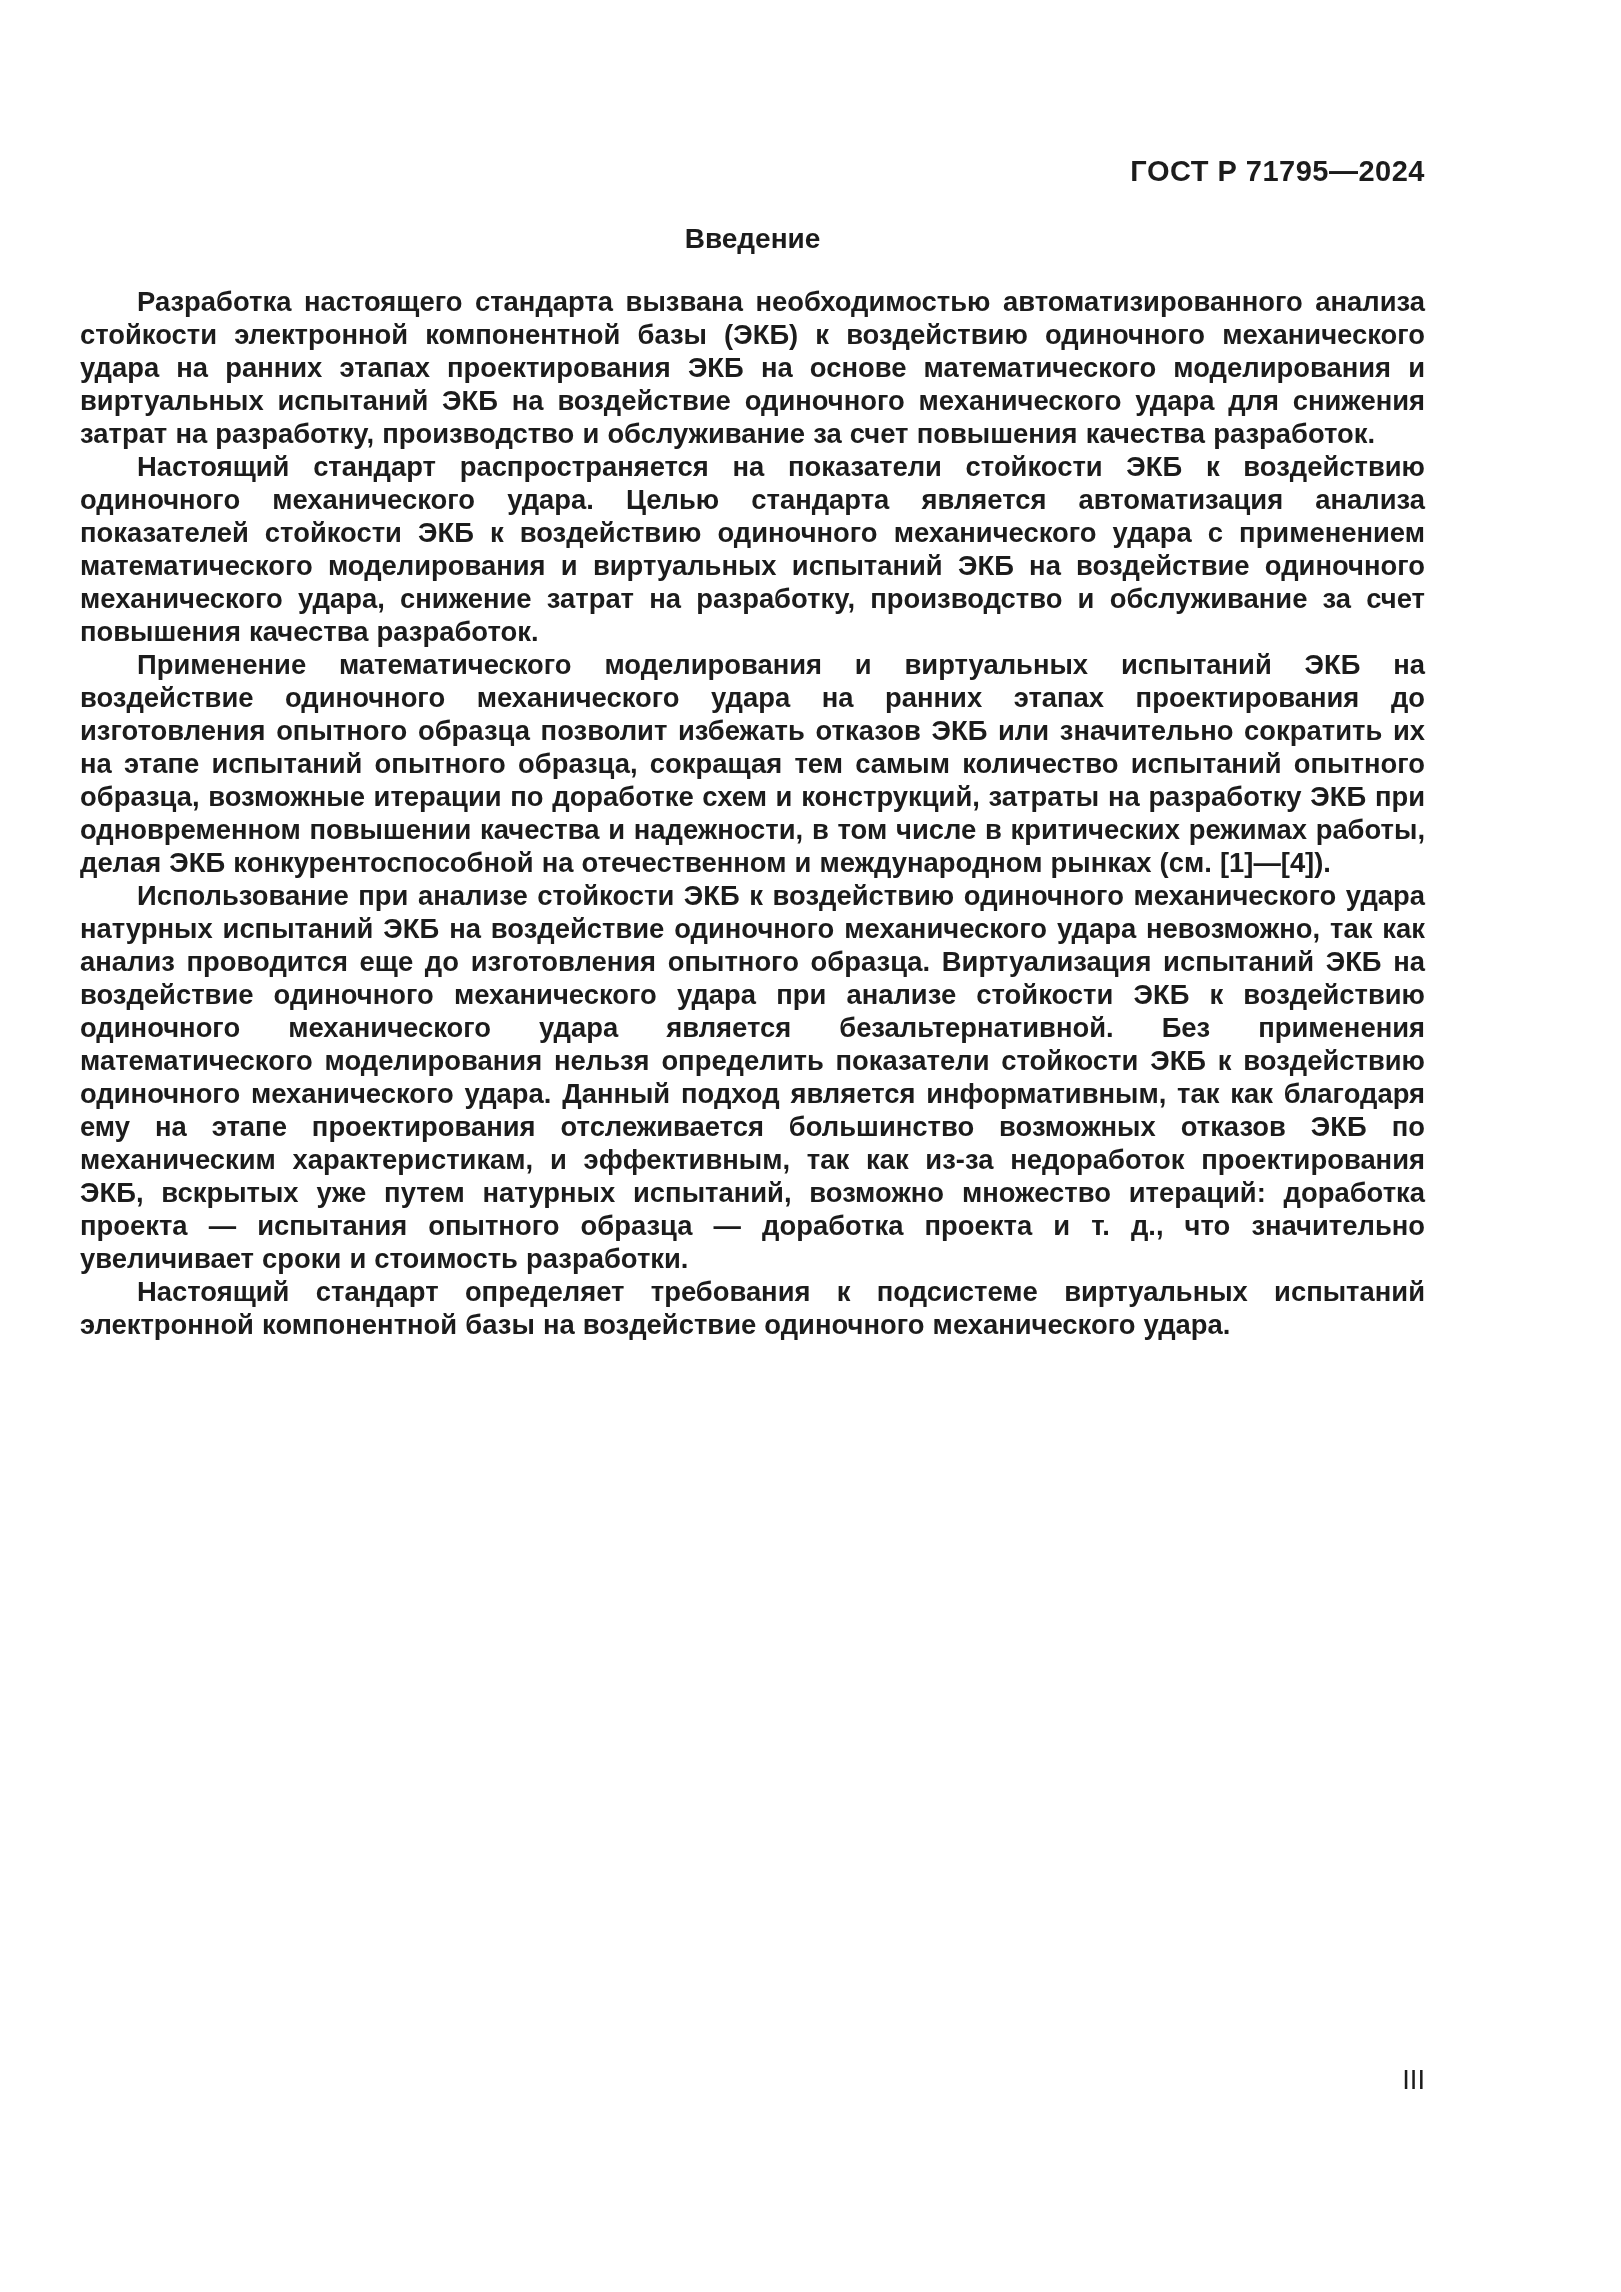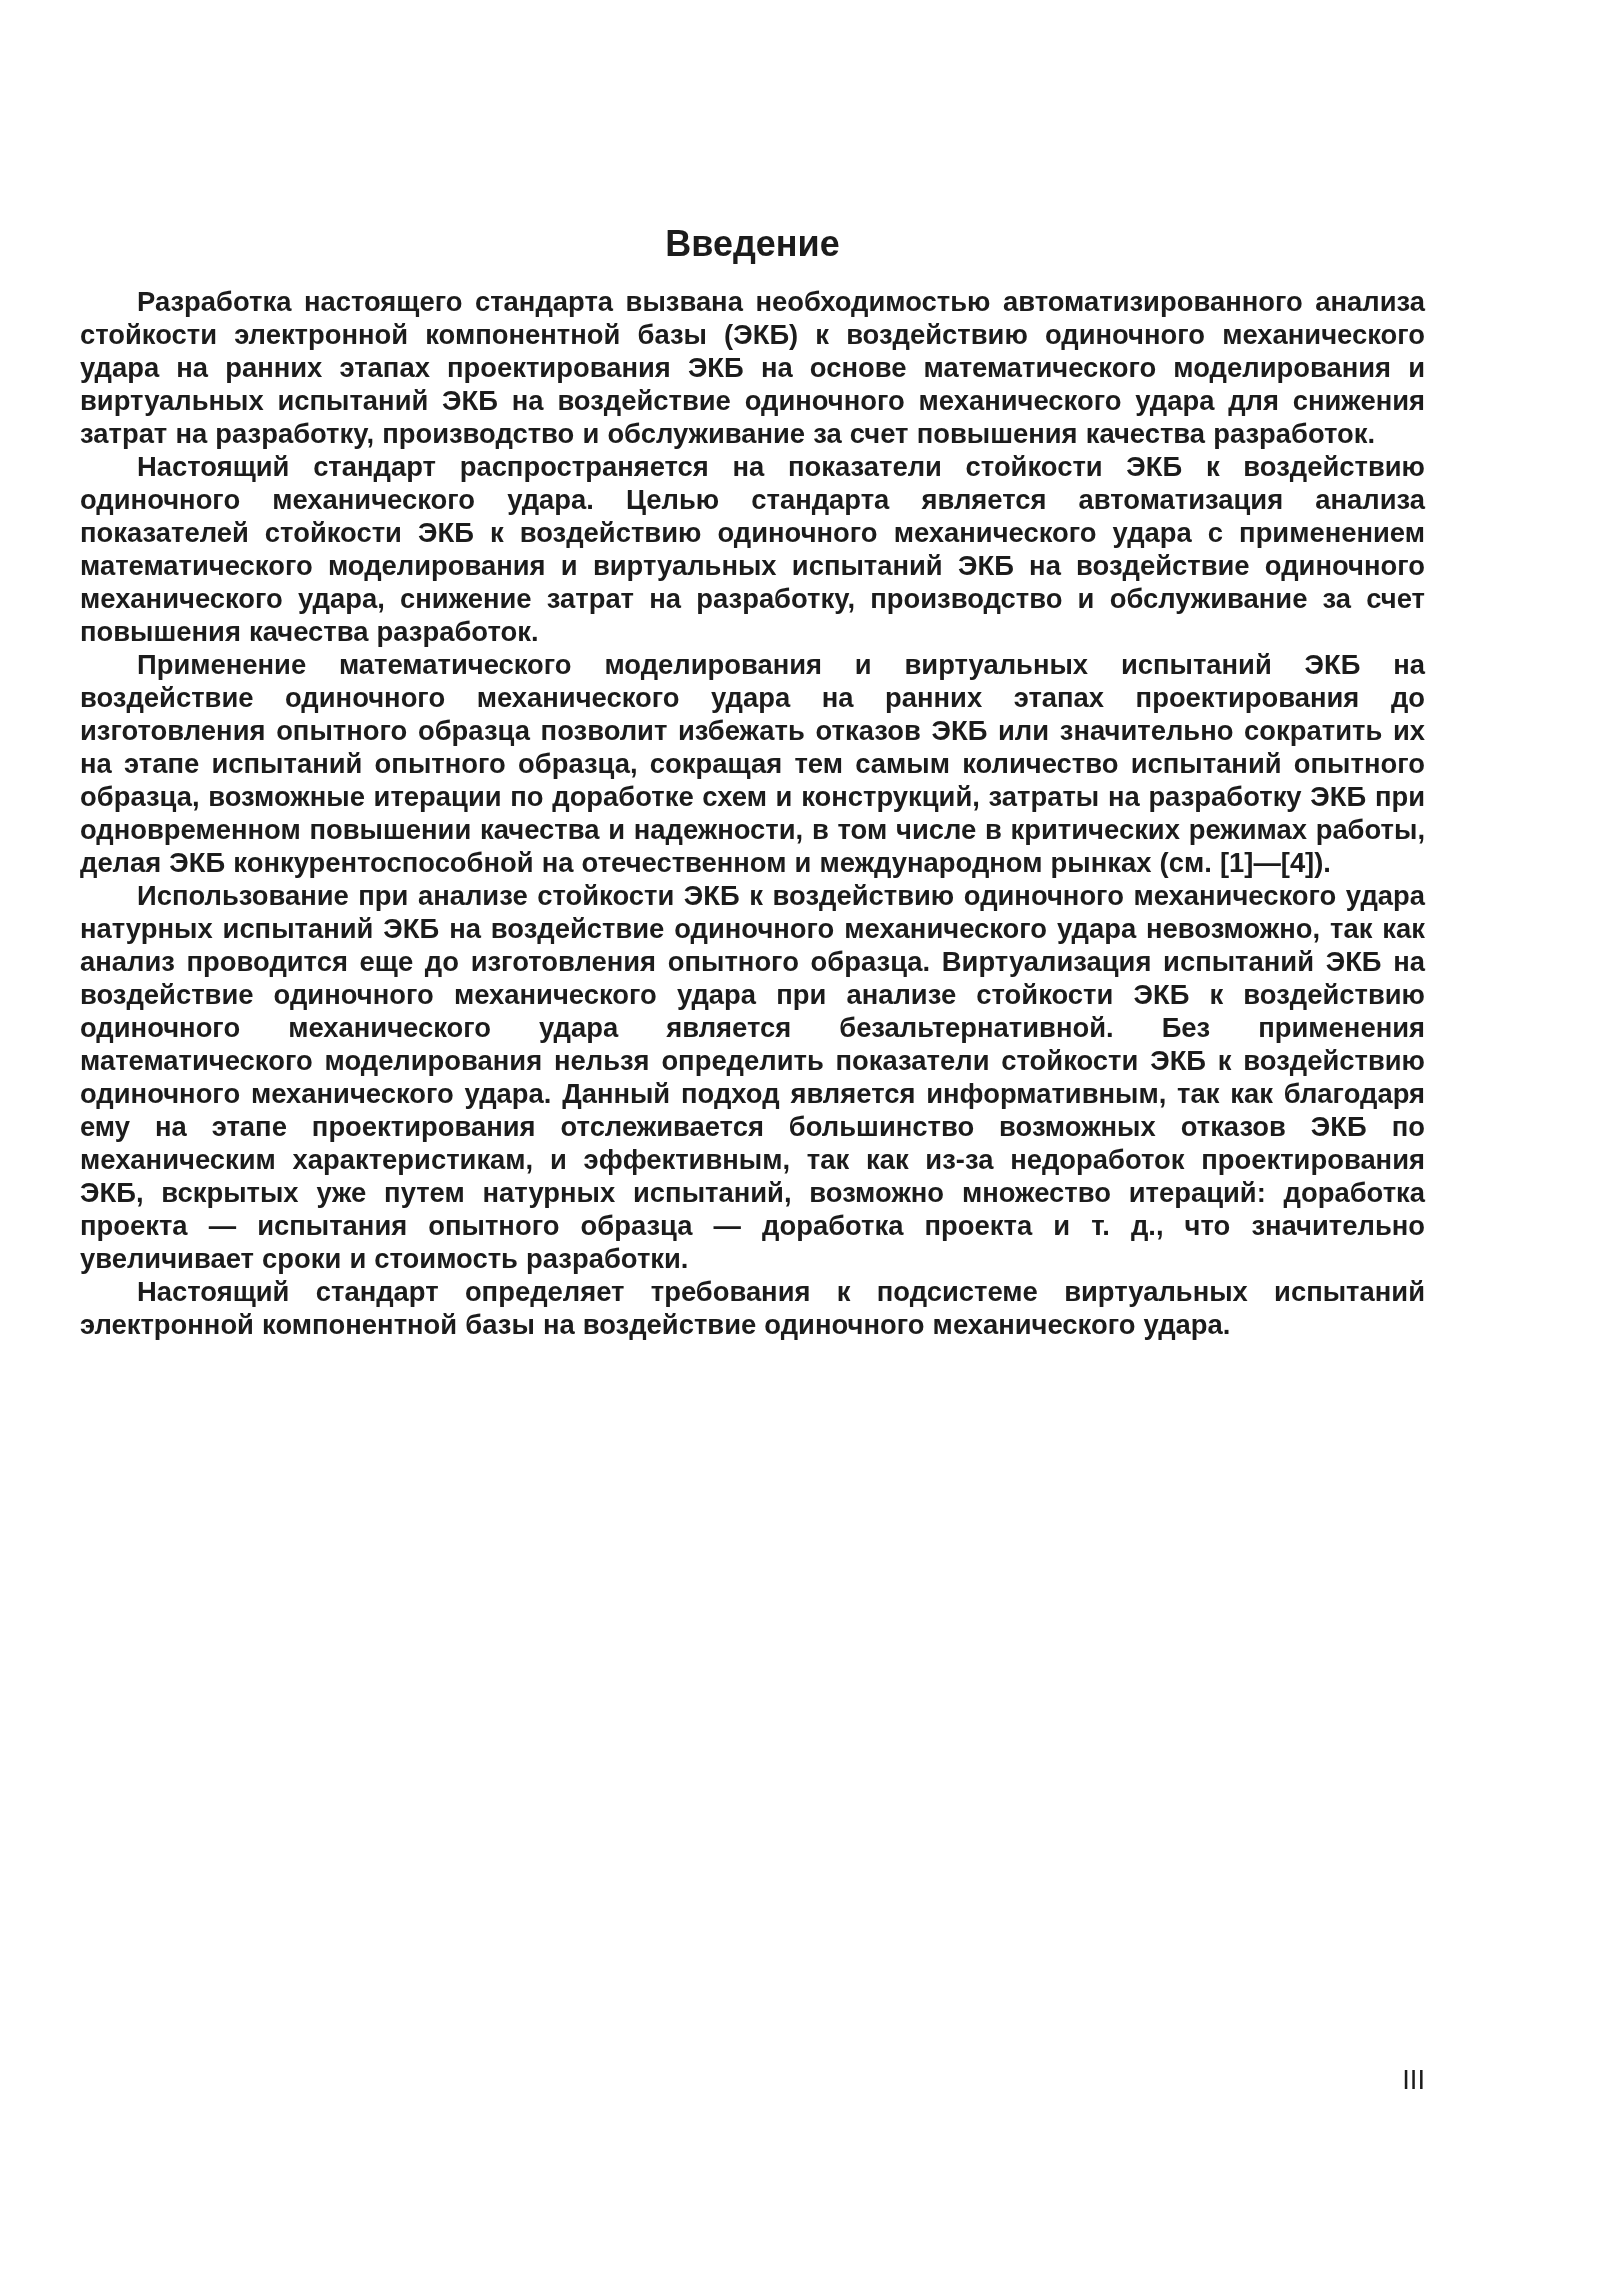--- a/index.html
+++ b/index.html
@@ -28,21 +28,21 @@
     letter-spacing: 0.5px;
     color: #1c1c1c;
   }
   .section-title {
     position: absolute;
     top: 223px;
     left: 80px;
     width: 1345px;
     margin: 0;
     text-align: center;
-    font-size: 36px;
+    font-size: 28px;
     font-weight: bold;
     color: #1c1c1c;
   }
   .section-body {
     position: absolute;
     top: 285px;
     left: 80px;
     width: 1345px;
   }
   .section-body p {
@@ -65,20 +65,21 @@
     text-align: right;
     font-size: 27.4px;
     color: #1c1c1c;
   }
 </style>
 </head>
 <body>
 
 <div class="page">
 
+  <div class="doc-code">ГОСТ Р 71795—2024</div>
 
   <h1 class="section-title">Введение</h1>
 
   <div class="section-body">
     <p>Разработка настоящего стандарта вызвана необходимостью автоматизированного анализа стой­кости электронной компонентной базы (ЭКБ) к воздействию одиночного механического удара на ранних этапах проектирования ЭКБ на основе математического моделирования и виртуальных испытаний ЭКБ на воздействие одиночного механического удара для снижения затрат на разработку, производство и обслуживание за счет повышения качества разработок.</p>
     <p>Настоящий стандарт распространяется на показатели стойкости ЭКБ к воздействию одиночного механического удара. Целью стандарта является автоматизация анализа показателей стойкости ЭКБ к воздействию одиночного механического удара с применением математического моделирования и вир­туальных испытаний ЭКБ на воздействие одиночного механического удара, снижение затрат на разра­ботку, производство и обслуживание за счет повышения качества разработок.</p>
     <p>Применение математического моделирования и виртуальных испытаний ЭКБ на воздействие оди­ночного механического удара на ранних этапах проектирования до изготовления опытного образца по­зволит избежать отказов ЭКБ или значительно сократить их на этапе испытаний опытного образца, со­кращая тем самым количество испытаний опытного образца, возможные итерации по доработке схем и конструкций, затраты на разработку ЭКБ при одновременном повышении качества и надежности, в том числе в критических режимах работы, делая ЭКБ конкурентоспособной на отечественном и междуна­родном рынках (см. [1]—[4]).</p>
     <p>Использование при анализе стойкости ЭКБ к воздействию одиночного механического удара на­турных испытаний ЭКБ на воздействие одиночного механического удара невозможно, так как анализ проводится еще до изготовления опытного образца. Виртуализация испытаний ЭКБ на воздействие одиночного механического удара при анализе стойкости ЭКБ к воздействию одиночного механического удара является безальтернативной. Без применения математического моделирования нельзя опреде­лить показатели стойкости ЭКБ к воздействию одиночного механического удара. Данный подход яв­ляется информативным, так как благодаря ему на этапе проектирования отслеживается большинство возможных отказов ЭКБ по механическим характеристикам, и эффективным, так как из-за недоработок проектирования ЭКБ, вскрытых уже путем натурных испытаний, возможно множество итераций: дора­ботка проекта — испытания опытного образца — доработка проекта и т. д., что значительно увеличива­ет сроки и стоимость разработки.</p>
     <p>Настоящий стандарт определяет требования к подсистеме виртуальных испытаний электронной компонентной базы на воздействие одиночного механического удара.</p>
   </div>

